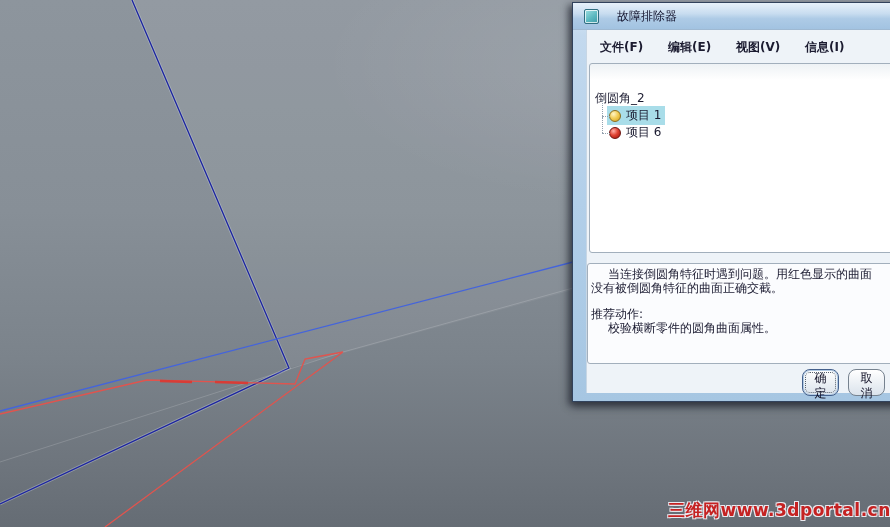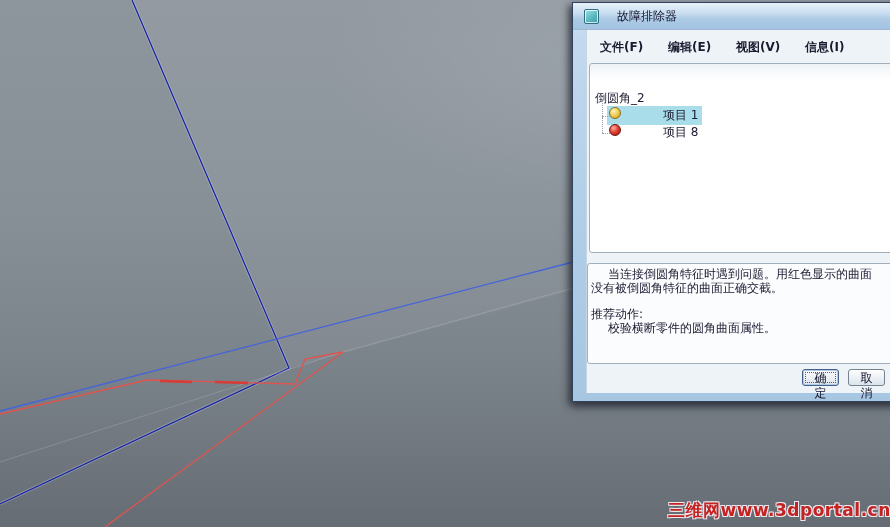--- a/index.html
+++ b/index.html
@@ -56,41 +56,41 @@
     position:absolute;left:2px;right:-2px;top:33px;height:190px;
     background:linear-gradient(180deg,#eef2f5 0%,#ffffff 16px);
     border:1px solid #a2afbc;border-radius:3px;
     box-sizing:border-box;padding-top:27px;
     font-size:12px;color:#1b1b30;overflow:hidden;
   }
   .tree-root{padding-left:5px;height:16px;line-height:14px;}
   .trow{position:relative;height:17px;display:flex;align-items:center;padding-left:17px;}
   .trow::before{content:'';position:absolute;left:12px;top:-7px;height:16px;border-left:1px dotted #93a1ae;}
   .trow::after{content:'';position:absolute;left:12px;top:9px;width:8px;border-top:1px dotted #93a1ae;}
-  .trow .hl{display:flex;padding:1px 4px 1px 2px;gap:37px;}
+  .trow .hl{display:flex;align-items:center;padding:1px 4px 1px 2px;}
   .trow.selected .hl{background:#a9dde9;}
   .dot{width:10px;height:10px;border-radius:50%;margin-right:5px;flex:0 0 auto;}
   .dot-warning{background:radial-gradient(circle at 35% 30%,#fff6c8 0%,#f2cf5a 45%,#cf9c16 100%);border:1px solid #8d6e1e;}
   .dot-error{background:radial-gradient(circle at 35% 30%,#ffb0a8 0%,#e04434 45%,#9c0c06 100%);border:1px solid #6e1410;}
   
   .msgpanel{
     position:absolute;left:0;right:-2px;top:233px;height:101px;
     background:#fbfcfe;border:1px solid #a2afbc;border-radius:3px;
     box-sizing:border-box;padding:4px 5px 0 3px;
     font-size:12px;line-height:13.5px;color:#1a1a30;
   }
   .msg-line{white-space:nowrap;}
   .msg-indent{padding-left:17px;}
   .msg-gap{height:13px;}
   
   .btnrow{position:absolute;left:0;right:0;bottom:4px;height:20px;display:flex;justify-content:flex-end;gap:9px;padding-right:29px;}
   .btn{
-    width:37px;height:17px;font-size:12px;line-height:15px;text-align:center;
+    width:37px;height:27px;font-size:12px;line-height:15px;text-align:center;
     background:linear-gradient(180deg,#ffffff 0%,#eef2f6 45%,#dbe3ec 100%);
-    border:1px solid #76containe8490;border:1px solid #76828f;border-radius:3px;
+    border:1px solid #76containe8490;border:1px solid #76828f;border-radius:8px;
     color:#14142a;box-sizing:border-box;cursor:default;
   }
   .btn-focused{
     border-color:#44608c;
     box-shadow:inset 0 0 0 1px #b2cbe4;
     outline:1px dotted #55606c;outline-offset:-4px;
   }
 </style>
 </head>
 <body>
@@ -128,21 +128,21 @@
       <div class="tree-root">倒圆角_2</div>
       <div class="trow selected">
         <span class="hl">
           <span class="dot dot-warning"></span>
           <span>项目 1</span>
         </span>
       </div>
       <div class="trow">
         <span class="hl">
           <span class="dot dot-error"></span>
-          <span>项目 8</span>
+          <span>项目 6</span>
         </span>
       </div>
     </div>
 
     <div class="msgpanel">
       <div class="msg-line msg-indent">当连接倒圆角特征时遇到问题。用红色显示的曲面</div>
       <div class="msg-line">没有被倒圆角特征的曲面正确交截。</div>
       <div class="msg-gap"></div>
       <div class="msg-line">推荐动作:</div>
       <div class="msg-line msg-indent">校验横断零件的圆角曲面属性。</div>

